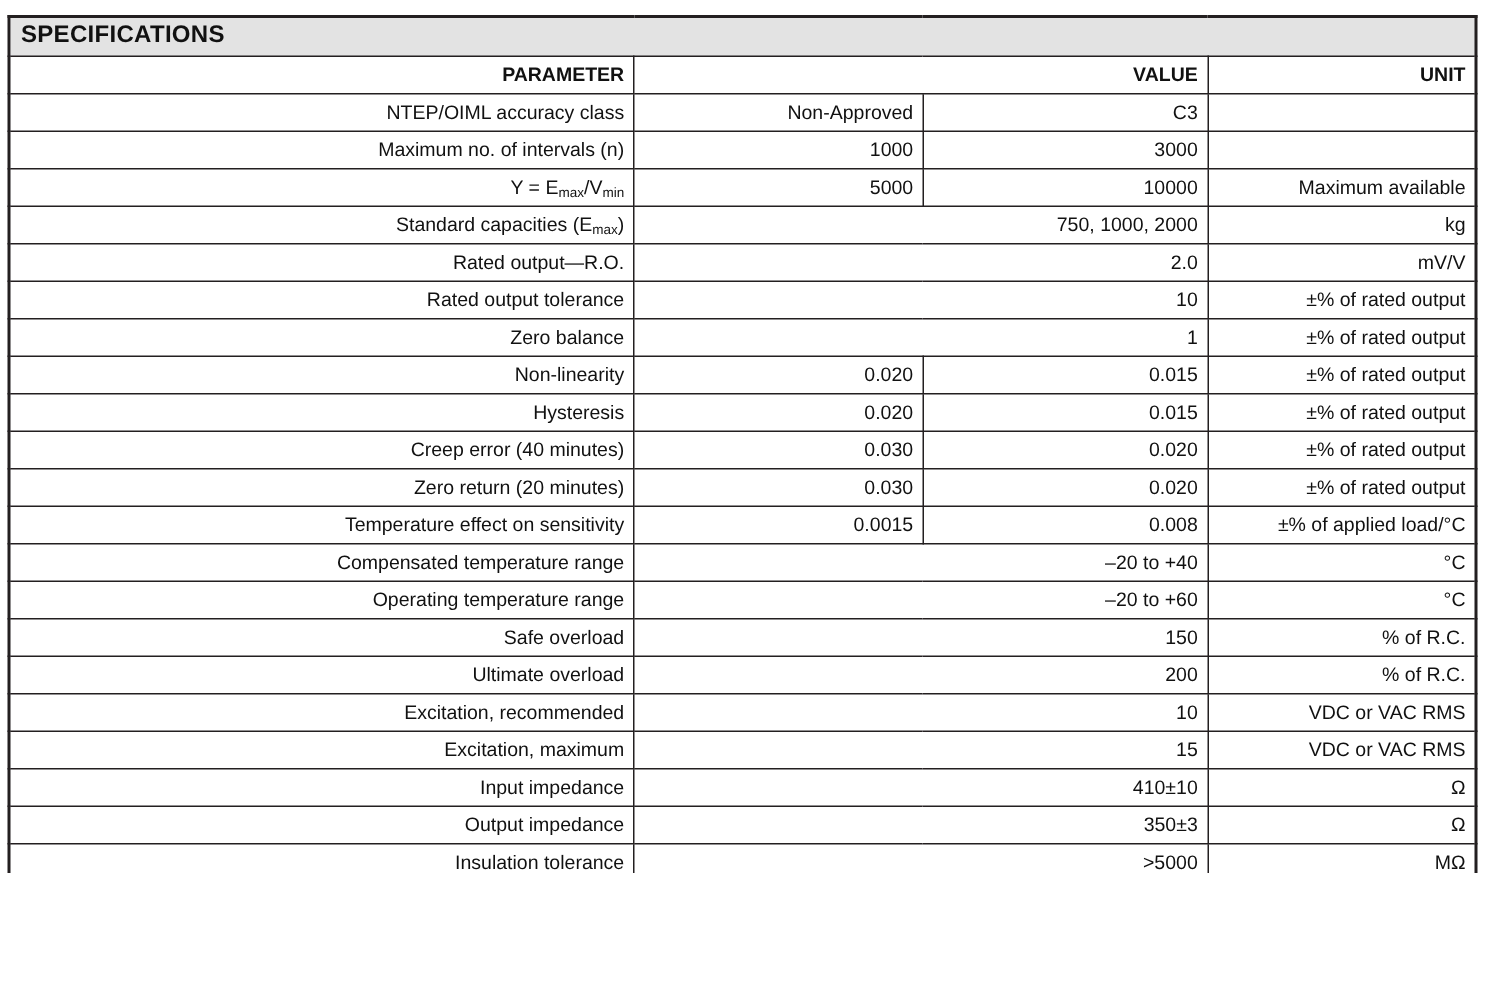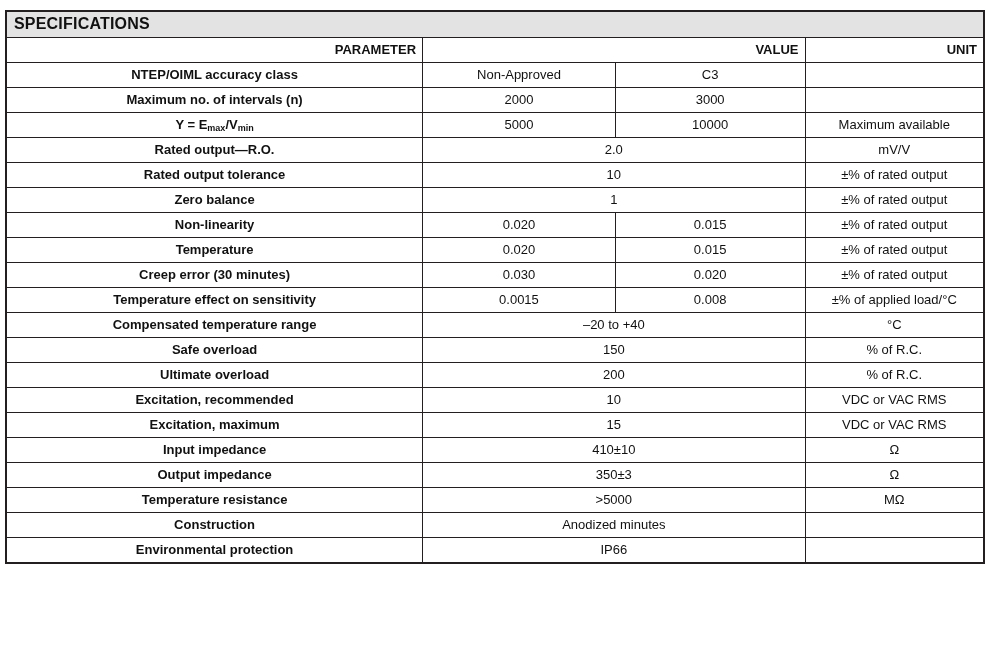--- a/index.html
+++ b/index.html
@@ -45,25 +45,25 @@
     letter-spacing: 0.2px;
     height: 25px;
     padding-left: 7px;
   }
   tr.colhead-row th {
     background: #ffffff;
     font-weight: bold;
     text-align: right;
   }
   td.param {
-    font-weight: bold;
-    text-align: center;
+    font-weight: normal;
+    text-align: right;
   }
   td.val, td.unit {
-    text-align: center;
+    text-align: right;
     font-weight: normal;
   }
   sub {
     font-size: 9px;
     line-height: 0;
     vertical-align: -2px;
     font-weight: inherit;
   }
 </style>
 </head>
@@ -89,31 +89,36 @@
     </thead>
     <tbody id="spec-rows">
         <tr>
           <td class="param">NTEP/OIML accuracy class</td>
           <td class="val">Non-Approved</td>
           <td class="val">C3</td>
           <td class="unit"></td>
         </tr>
         <tr>
           <td class="param">Maximum no. of intervals (n)</td>
-          <td class="val">2000</td>
+          <td class="val">1000</td>
           <td class="val">3000</td>
           <td class="unit"></td>
         </tr>
         <tr>
           <td class="param">Y = E<sub>max</sub>/V<sub>min</sub></td>
           <td class="val">5000</td>
           <td class="val">10000</td>
           <td class="unit">Maximum available</td>
         </tr>
         <tr>
+          <td class="param">Standard capacities (E<sub>max</sub>)</td>
+          <td class="val" colspan="2">750, 1000, 2000</td>
+          <td class="unit">kg</td>
+        </tr>
+        <tr>
           <td class="param">Rated output—R.O.</td>
           <td class="val" colspan="2">2.0</td>
           <td class="unit">mV/V</td>
         </tr>
         <tr>
           <td class="param">Rated output tolerance</td>
           <td class="val" colspan="2">10</td>
           <td class="unit">±% of rated output</td>
         </tr>
         <tr>
@@ -121,43 +126,54 @@
           <td class="val" colspan="2">1</td>
           <td class="unit">±% of rated output</td>
         </tr>
         <tr>
           <td class="param">Non-linearity</td>
           <td class="val">0.020</td>
           <td class="val">0.015</td>
           <td class="unit">±% of rated output</td>
         </tr>
         <tr>
-          <td class="param">Temperature</td>
+          <td class="param">Hysteresis</td>
           <td class="val">0.020</td>
           <td class="val">0.015</td>
           <td class="unit">±% of rated output</td>
         </tr>
         <tr>
-          <td class="param">Creep error (30 minutes)</td>
+          <td class="param">Creep error (40 minutes)</td>
+          <td class="val">0.030</td>
+          <td class="val">0.020</td>
+          <td class="unit">±% of rated output</td>
+        </tr>
+        <tr>
+          <td class="param">Zero return (20 minutes)</td>
           <td class="val">0.030</td>
           <td class="val">0.020</td>
           <td class="unit">±% of rated output</td>
         </tr>
         <tr>
           <td class="param">Temperature effect on sensitivity</td>
           <td class="val">0.0015</td>
           <td class="val">0.008</td>
           <td class="unit">±% of applied load/°C</td>
         </tr>
         <tr>
           <td class="param">Compensated temperature range</td>
           <td class="val" colspan="2">–20 to +40</td>
           <td class="unit">°C</td>
         </tr>
         <tr>
+          <td class="param">Operating temperature range</td>
+          <td class="val" colspan="2">–20 to +60</td>
+          <td class="unit">°C</td>
+        </tr>
+        <tr>
           <td class="param">Safe overload</td>
           <td class="val" colspan="2">150</td>
           <td class="unit">% of R.C.</td>
         </tr>
         <tr>
           <td class="param">Ultimate overload</td>
           <td class="val" colspan="2">200</td>
           <td class="unit">% of R.C.</td>
         </tr>
         <tr>
@@ -174,21 +190,21 @@
           <td class="param">Input impedance</td>
           <td class="val" colspan="2">410±10</td>
           <td class="unit">Ω</td>
         </tr>
         <tr>
           <td class="param">Output impedance</td>
           <td class="val" colspan="2">350±3</td>
           <td class="unit">Ω</td>
         </tr>
         <tr>
-          <td class="param">Temperature resistance</td>
+          <td class="param">Insulation tolerance</td>
           <td class="val" colspan="2">&gt;5000</td>
           <td class="unit">MΩ</td>
         </tr>
         <tr>
           <td class="param">Construction</td>
           <td class="val" colspan="2">Anodized minutes</td>
           <td class="unit"></td>
         </tr>
         <tr>
           <td class="param">Environmental protection</td>

